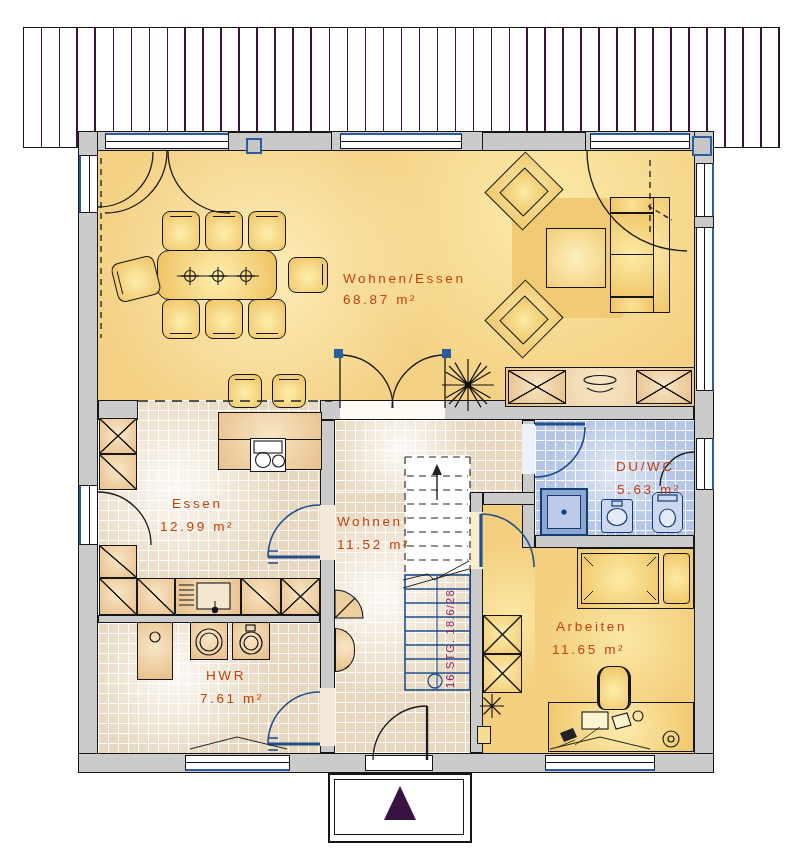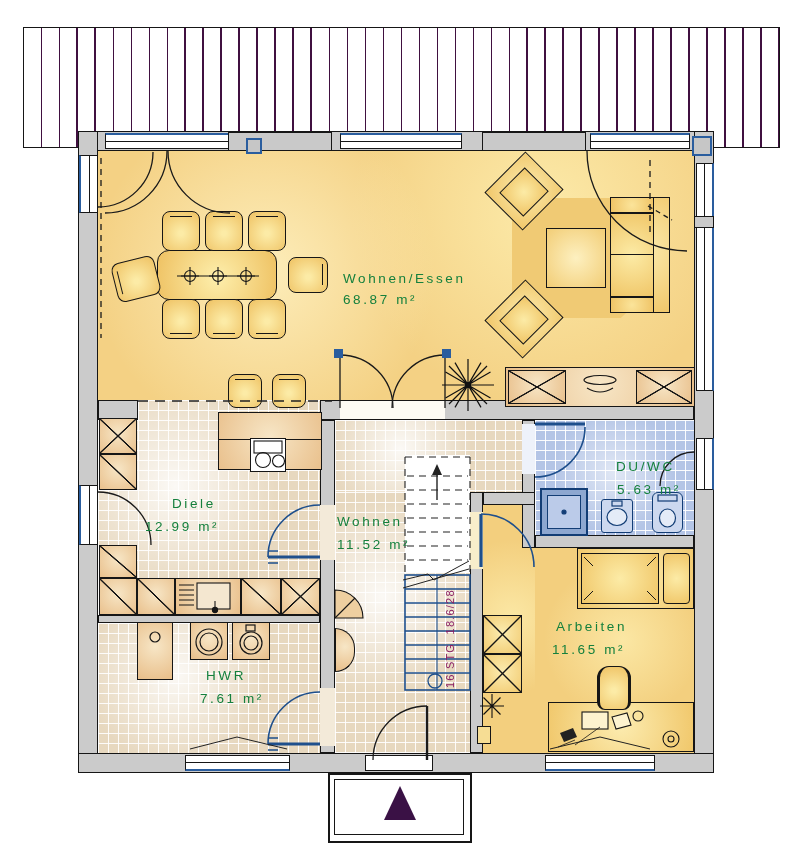--- a/index.html
+++ b/index.html
@@ -15,21 +15,21 @@
   .tand{border:1px solid #161616;background-image:linear-gradient(to top right, transparent calc(50% - 1px), #161616 calc(50% - .4px), #161616 calc(50% + .4px), transparent calc(50% + 1px)),radial-gradient(circle at 50% 42%, #f7e6c6, #e9c08c)}
   .ybxx{border:1px solid #161616;background-image:linear-gradient(to top right, transparent calc(50% - 1px), #161616 calc(50% - .4px), #161616 calc(50% + .4px), transparent calc(50% + 1px)),linear-gradient(to bottom right, transparent calc(50% - 1px), #161616 calc(50% - .4px), #161616 calc(50% + .4px), transparent calc(50% + 1px)),radial-gradient(circle at 50% 45%, #fcecb0, #f1c96e)}
   .yb{border:1px solid #161616;background:radial-gradient(circle at 50% 45%, #fcecb0 0%, #f1c96e 95%)}
   .ch{border:1.3px solid #161616;border-radius:8px;background-color:#f3cd74;background-image:radial-gradient(circle at 50% 56%, #fceba6 8%, #efc365 95%);background-repeat:no-repeat;background-size:100% 100%}
   .cht{background-image:linear-gradient(#161616,#161616),radial-gradient(circle at 50% 56%, #fceba6 8%, #efc365 95%);background-size:62% 1.4px,100% 100%;background-position:50% 4px,0 0}
   .chb{background-image:linear-gradient(#161616,#161616),radial-gradient(circle at 50% 56%, #fceba6 8%, #efc365 95%);background-size:62% 1.4px,100% 100%;background-position:50% calc(100% - 4px),0 0}
   .chr{background-image:linear-gradient(#161616,#161616),radial-gradient(circle at 50% 56%, #fceba6 8%, #efc365 95%);background-size:1.4px 62%,100% 100%;background-position:calc(100% - 4px) 50%,0 0}
   .chl{background-image:linear-gradient(#161616,#161616),radial-gradient(circle at 50% 56%, #fceba6 8%, #efc365 95%);background-size:1.4px 62%,100% 100%;background-position:4px 50%,0 0}
   .winh{background-color:#fff;border:1px solid #161616;background-image:linear-gradient(#161616,#161616);background-repeat:no-repeat;background-size:100% 1px;background-position:center}
   .winv{background-color:#fff;border:1px solid #161616;background-image:linear-gradient(#161616,#161616);background-repeat:no-repeat;background-size:1px 100%;background-position:center}
-  .rl{position:absolute;font-size:13.5px;line-height:1;letter-spacing:2.6px;color:#15803d;white-space:nowrap;z-index:60}
+  .rl{position:absolute;font-size:13.5px;line-height:1;letter-spacing:2.6px;color:#c2410c;white-space:nowrap;z-index:60}
   .stxt{position:absolute;font-size:11px;letter-spacing:1.2px;color:#8a1f63;white-space:nowrap;transform:rotate(-90deg);transform-origin:0 0;z-index:60}
   .canopy{background-color:#fff;background-image:repeating-linear-gradient(90deg, transparent 0 16.5px, #401040 16.5px 18px);border:1.5px solid #161616}
   svg.overlay{position:absolute;left:0;top:0;z-index:40;pointer-events:none}
   .z1{z-index:1}.z2{z-index:2}.z3{z-index:3}.z4{z-index:4}.z5{z-index:5}
 </style>
 </head>
 <body>
 
 <div class="plan">
 
@@ -255,22 +255,22 @@
       <path d="M335,618 L335,590 A28,28 0 0 1 363,618 Z" fill="#eecfa0"></path>
       <path d="M335,618 L355,598" fill="none"></path>
     </g>
     <g stroke="#222" stroke-width="1" fill="none">
       <path d="M190,749 L237,737 L287,749 M550,749 L600,737 L650,749"></path>
     </g>
   </svg>
 
   <div class="rl" style="left:343px;top:272px">Wohnen/Essen</div>
   <div class="rl" style="left:343px;top:293px">68.87 m²</div>
-  <div class="rl" style="left:172px;top:497px">Diele</div>
-  <div class="rl" style="left:145px;top:520px">12.99 m²</div>
+  <div class="rl" style="left:172px;top:497px">Essen</div>
+  <div class="rl" style="left:160px;top:520px">12.99 m²</div>
   <div class="rl" style="left:337px;top:515px">Wohnen</div>
   <div class="rl" style="left:337px;top:538px">11.52 m²</div>
   <div class="rl" style="left:616px;top:460px">DU/WC</div>
   <div class="rl" style="left:617px;top:483px">5.63 m²</div>
   <div class="rl" style="left:556px;top:620px">Arbeiten</div>
   <div class="rl" style="left:552px;top:643px">11.65 m²</div>
   <div class="rl" style="left:206px;top:669px">HWR</div>
   <div class="rl" style="left:200px;top:692px">7.61 m²</div>
   <div class="stxt" style="left:444px;top:688px">16 STG. 18.6/28</div>
 

